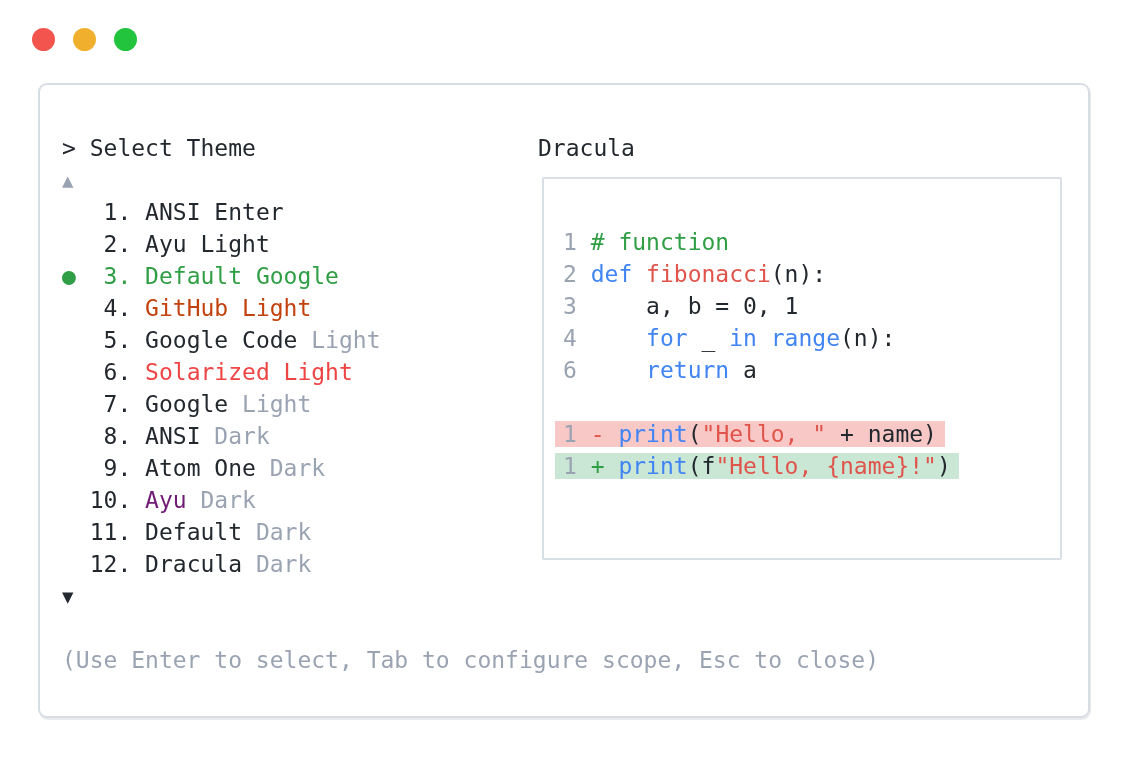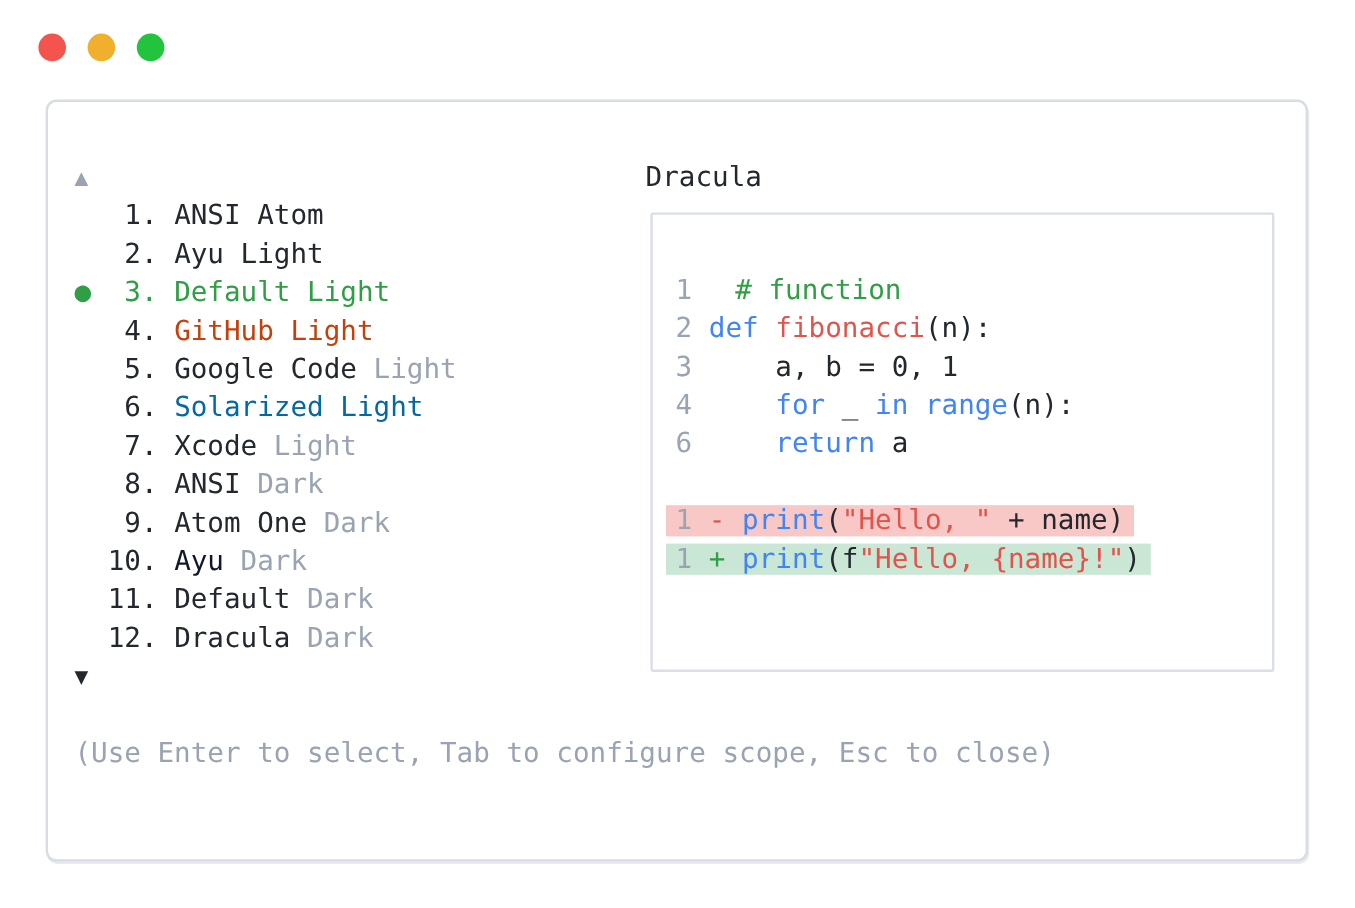--- a/index.html
+++ b/index.html
@@ -38,43 +38,44 @@
 
 <div class="traffic-lights">
   <div class="light" style="background: rgb(244, 84, 78);"></div>
   <div class="light" style="background: rgb(240, 176, 46);"></div>
   <div class="light" style="background: rgb(34, 195, 61);"></div>
 </div>
 
 <div class="window">
 
   <div class="left-col">
+    <div class="row prompt">&gt; Select Theme</div>
     <div class="row scroll-up">▲</div>
     <div>
-        <div class="row"><span style="color: rgb(35, 40, 47);"> </span><span style="color: rgb(35, 40, 47);">  1. </span><span style="color: rgb(35, 40, 47);">ANSI Atom</span></div>
+        <div class="row"><span style="color: rgb(35, 40, 47);"> </span><span style="color: rgb(35, 40, 47);">  1. </span><span style="color: rgb(35, 40, 47);">ANSI Enter</span></div>
         <div class="row"><span style="color: rgb(35, 40, 47);"> </span><span style="color: rgb(35, 40, 47);">  2. </span><span style="color: rgb(35, 40, 47);">Ayu Light</span></div>
-        <div class="row"><span style="color: rgb(47, 158, 68);">●</span><span style="color: rgb(47, 158, 68);">  3. </span><span style="color: rgb(47, 158, 68);">Default Light</span></div>
+        <div class="row"><span style="color: rgb(47, 158, 68);">●</span><span style="color: rgb(47, 158, 68);">  3. </span><span style="color: rgb(47, 158, 68);">Default Google</span></div>
         <div class="row"><span style="color: rgb(35, 40, 47);"> </span><span style="color: rgb(35, 40, 47);">  4. </span><span style="color: #c2410c;">GitHub Light</span></div>
         <div class="row"><span style="color: rgb(35, 40, 47);"> </span><span style="color: rgb(35, 40, 47);">  5. </span><span style="color: rgb(35, 40, 47);">Google Code</span><span style="color: rgb(154, 163, 178);"> Light</span></div>
-        <div class="row"><span style="color: rgb(35, 40, 47);"> </span><span style="color: rgb(35, 40, 47);">  6. </span><span style="color: #0369a1;">Solarized Light</span></div>
-        <div class="row"><span style="color: rgb(35, 40, 47);"> </span><span style="color: rgb(35, 40, 47);">  7. </span><span style="color: rgb(35, 40, 47);">Xcode</span><span style="color: rgb(154, 163, 178);"> Light</span></div>
+        <div class="row"><span style="color: rgb(35, 40, 47);"> </span><span style="color: rgb(35, 40, 47);">  6. </span><span style="color: #ef4444;">Solarized Light</span></div>
+        <div class="row"><span style="color: rgb(35, 40, 47);"> </span><span style="color: rgb(35, 40, 47);">  7. </span><span style="color: rgb(35, 40, 47);">Google</span><span style="color: rgb(154, 163, 178);"> Light</span></div>
         <div class="row"><span style="color: rgb(35, 40, 47);"> </span><span style="color: rgb(35, 40, 47);">  8. </span><span style="color: rgb(35, 40, 47);">ANSI</span><span style="color: rgb(154, 163, 178);"> Dark</span></div>
         <div class="row"><span style="color: rgb(35, 40, 47);"> </span><span style="color: rgb(35, 40, 47);">  9. </span><span style="color: rgb(35, 40, 47);">Atom One</span><span style="color: rgb(154, 163, 178);"> Dark</span></div>
-        <div class="row"><span style="color: rgb(35, 40, 47);"> </span><span style="color: rgb(35, 40, 47);"> 10. </span><span style="color: #0f172a; text-align: center;">Ayu</span><span style="color: rgb(154, 163, 178);"> Dark</span></div>
+        <div class="row"><span style="color: rgb(35, 40, 47);"> </span><span style="color: rgb(35, 40, 47);"> 10. </span><span style="color: #701a75; text-align: center;">Ayu</span><span style="color: rgb(154, 163, 178);"> Dark</span></div>
         <div class="row"><span style="color: rgb(35, 40, 47);"> </span><span style="color: rgb(35, 40, 47);"> 11. </span><span style="color: rgb(35, 40, 47);">Default</span><span style="color: rgb(154, 163, 178);"> Dark</span></div>
         <div class="row"><span style="color: rgb(35, 40, 47);"> </span><span style="color: rgb(35, 40, 47);"> 12. </span><span style="color: rgb(35, 40, 47);">Dracula</span><span style="color: rgb(154, 163, 178);"> Dark</span></div>
       </div>
     <div class="row scroll-down">▼</div>
     <div class="row"></div>
     <div class="row hint">(Use Enter to select, Tab to configure scope, Esc to close)</div>
   </div>
 
   <div class="row preview-title">Dracula</div>
   <div class="preview-box">
-      <div class="row code"><span style="color: rgb(154, 163, 178);">1 </span><span style="color: rgb(47, 158, 68); margin-left: 22px;"># function</span></div>
+      <div class="row code"><span style="color: rgb(154, 163, 178);">1 </span><span style="color: rgb(47, 158, 68);"># function</span></div>
       <div class="row code"><span style="color: rgb(154, 163, 178);">2 </span><span style="color: rgb(65, 132, 243);">def</span><span style="color: rgb(35, 40, 47);"> </span><span style="color: rgb(224, 84, 76);">fibonacci</span><span style="color: rgb(35, 40, 47);">(n):</span></div>
       <div class="row code"><span style="color: rgb(154, 163, 178);">3 </span><span style="color: rgb(35, 40, 47);">    a, b = 0, 1</span></div>
       <div class="row code"><span style="color: rgb(154, 163, 178);">4 </span><span style="color: rgb(35, 40, 47);">    </span><span style="color: rgb(65, 132, 243);">for</span><span style="color: rgb(35, 40, 47);"> _ </span><span style="color: rgb(65, 132, 243);">in</span><span style="color: rgb(35, 40, 47);"> </span><span style="color: rgb(65, 132, 243);">range</span><span style="color: rgb(35, 40, 47);">(n):</span></div>
       <div class="row code"><span style="color: rgb(154, 163, 178);">6 </span><span style="color: rgb(35, 40, 47);">    </span><span style="color: rgb(65, 132, 243);">return</span><span style="color: rgb(35, 40, 47);"> a</span></div>
       <div class="row code"></div>
       <div class="row code"><span class="diffbg" style="background: rgb(248, 200, 198);"><span style="color: rgb(154, 163, 178);">1 </span><span style="color: rgb(224, 84, 76);">-</span><span style="color: rgb(35, 40, 47);"> </span><span style="color: rgb(65, 132, 243);">print</span><span style="color: rgb(35, 40, 47);">(</span><span style="color: rgb(224, 84, 76);">"Hello, "</span><span style="color: rgb(35, 40, 47);"> + name)</span></span></div>
       <div class="row code"><span class="diffbg" style="background: rgb(201, 231, 212);"><span style="color: rgb(154, 163, 178);">1 </span><span style="color: rgb(47, 158, 68);">+</span><span style="color: rgb(35, 40, 47);"> </span><span style="color: rgb(65, 132, 243);">print</span><span style="color: rgb(35, 40, 47);">(f</span><span style="color: rgb(224, 84, 76);">"Hello, {name}!"</span><span style="color: rgb(35, 40, 47);">)</span></span></div>
     </div>
 
 </div>

